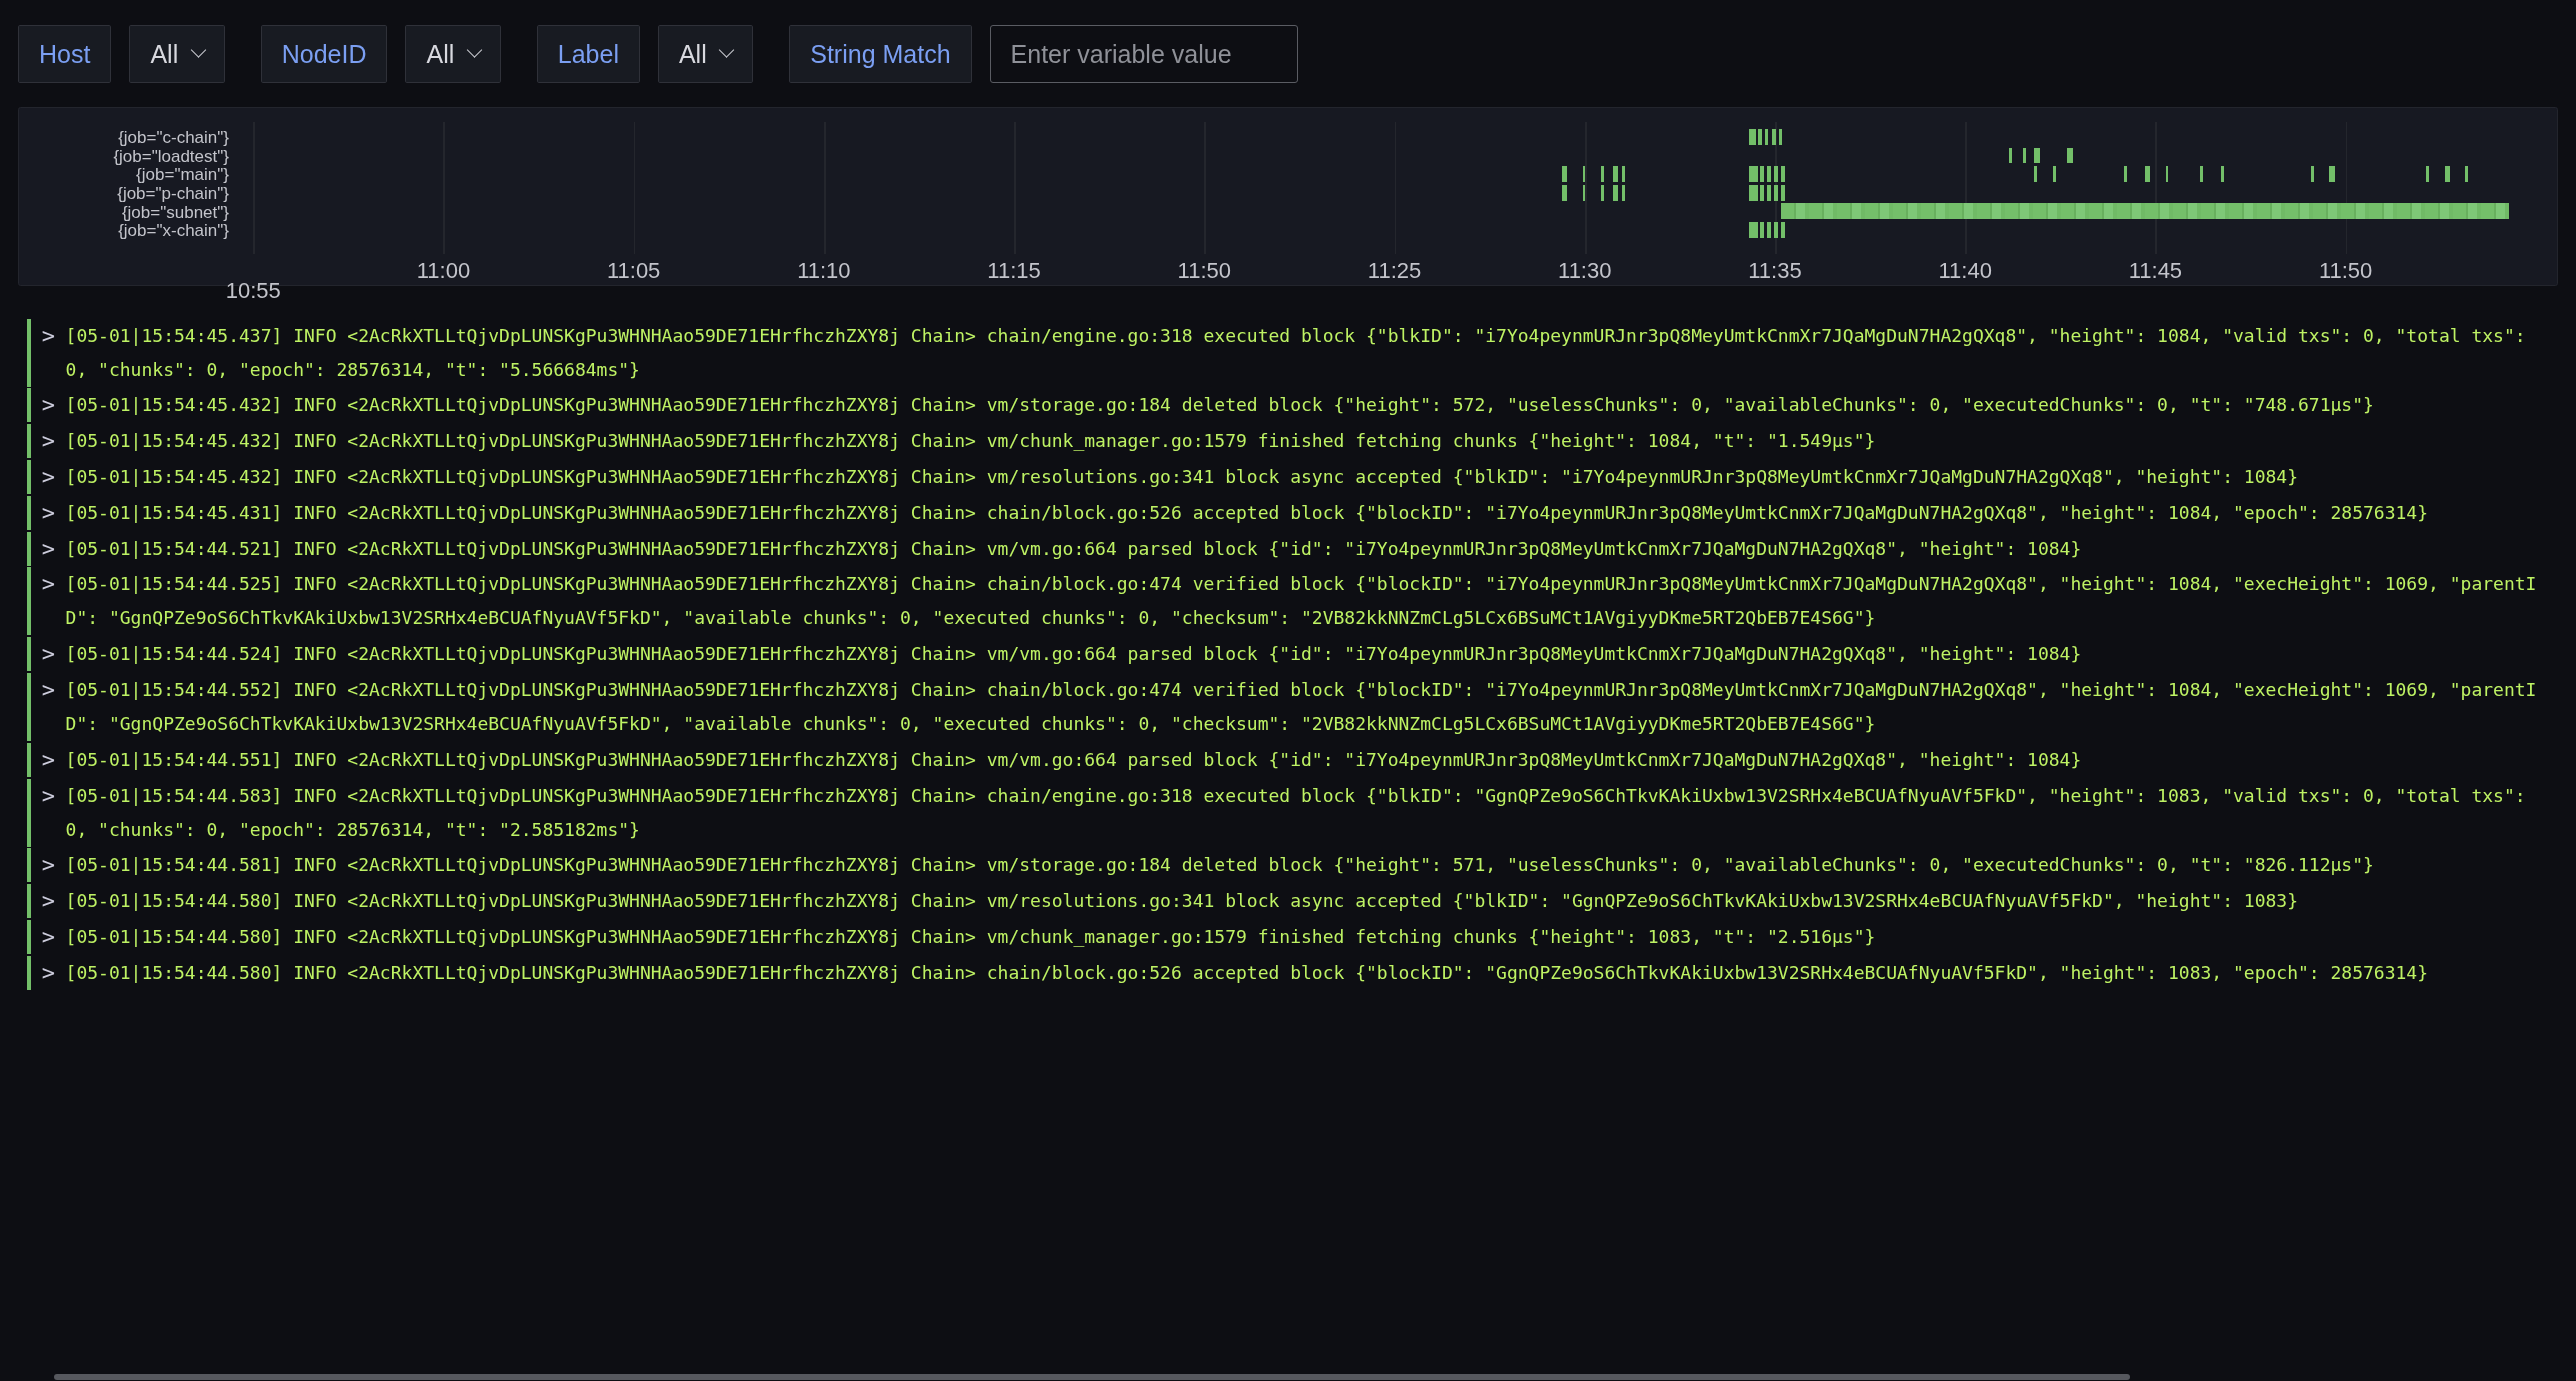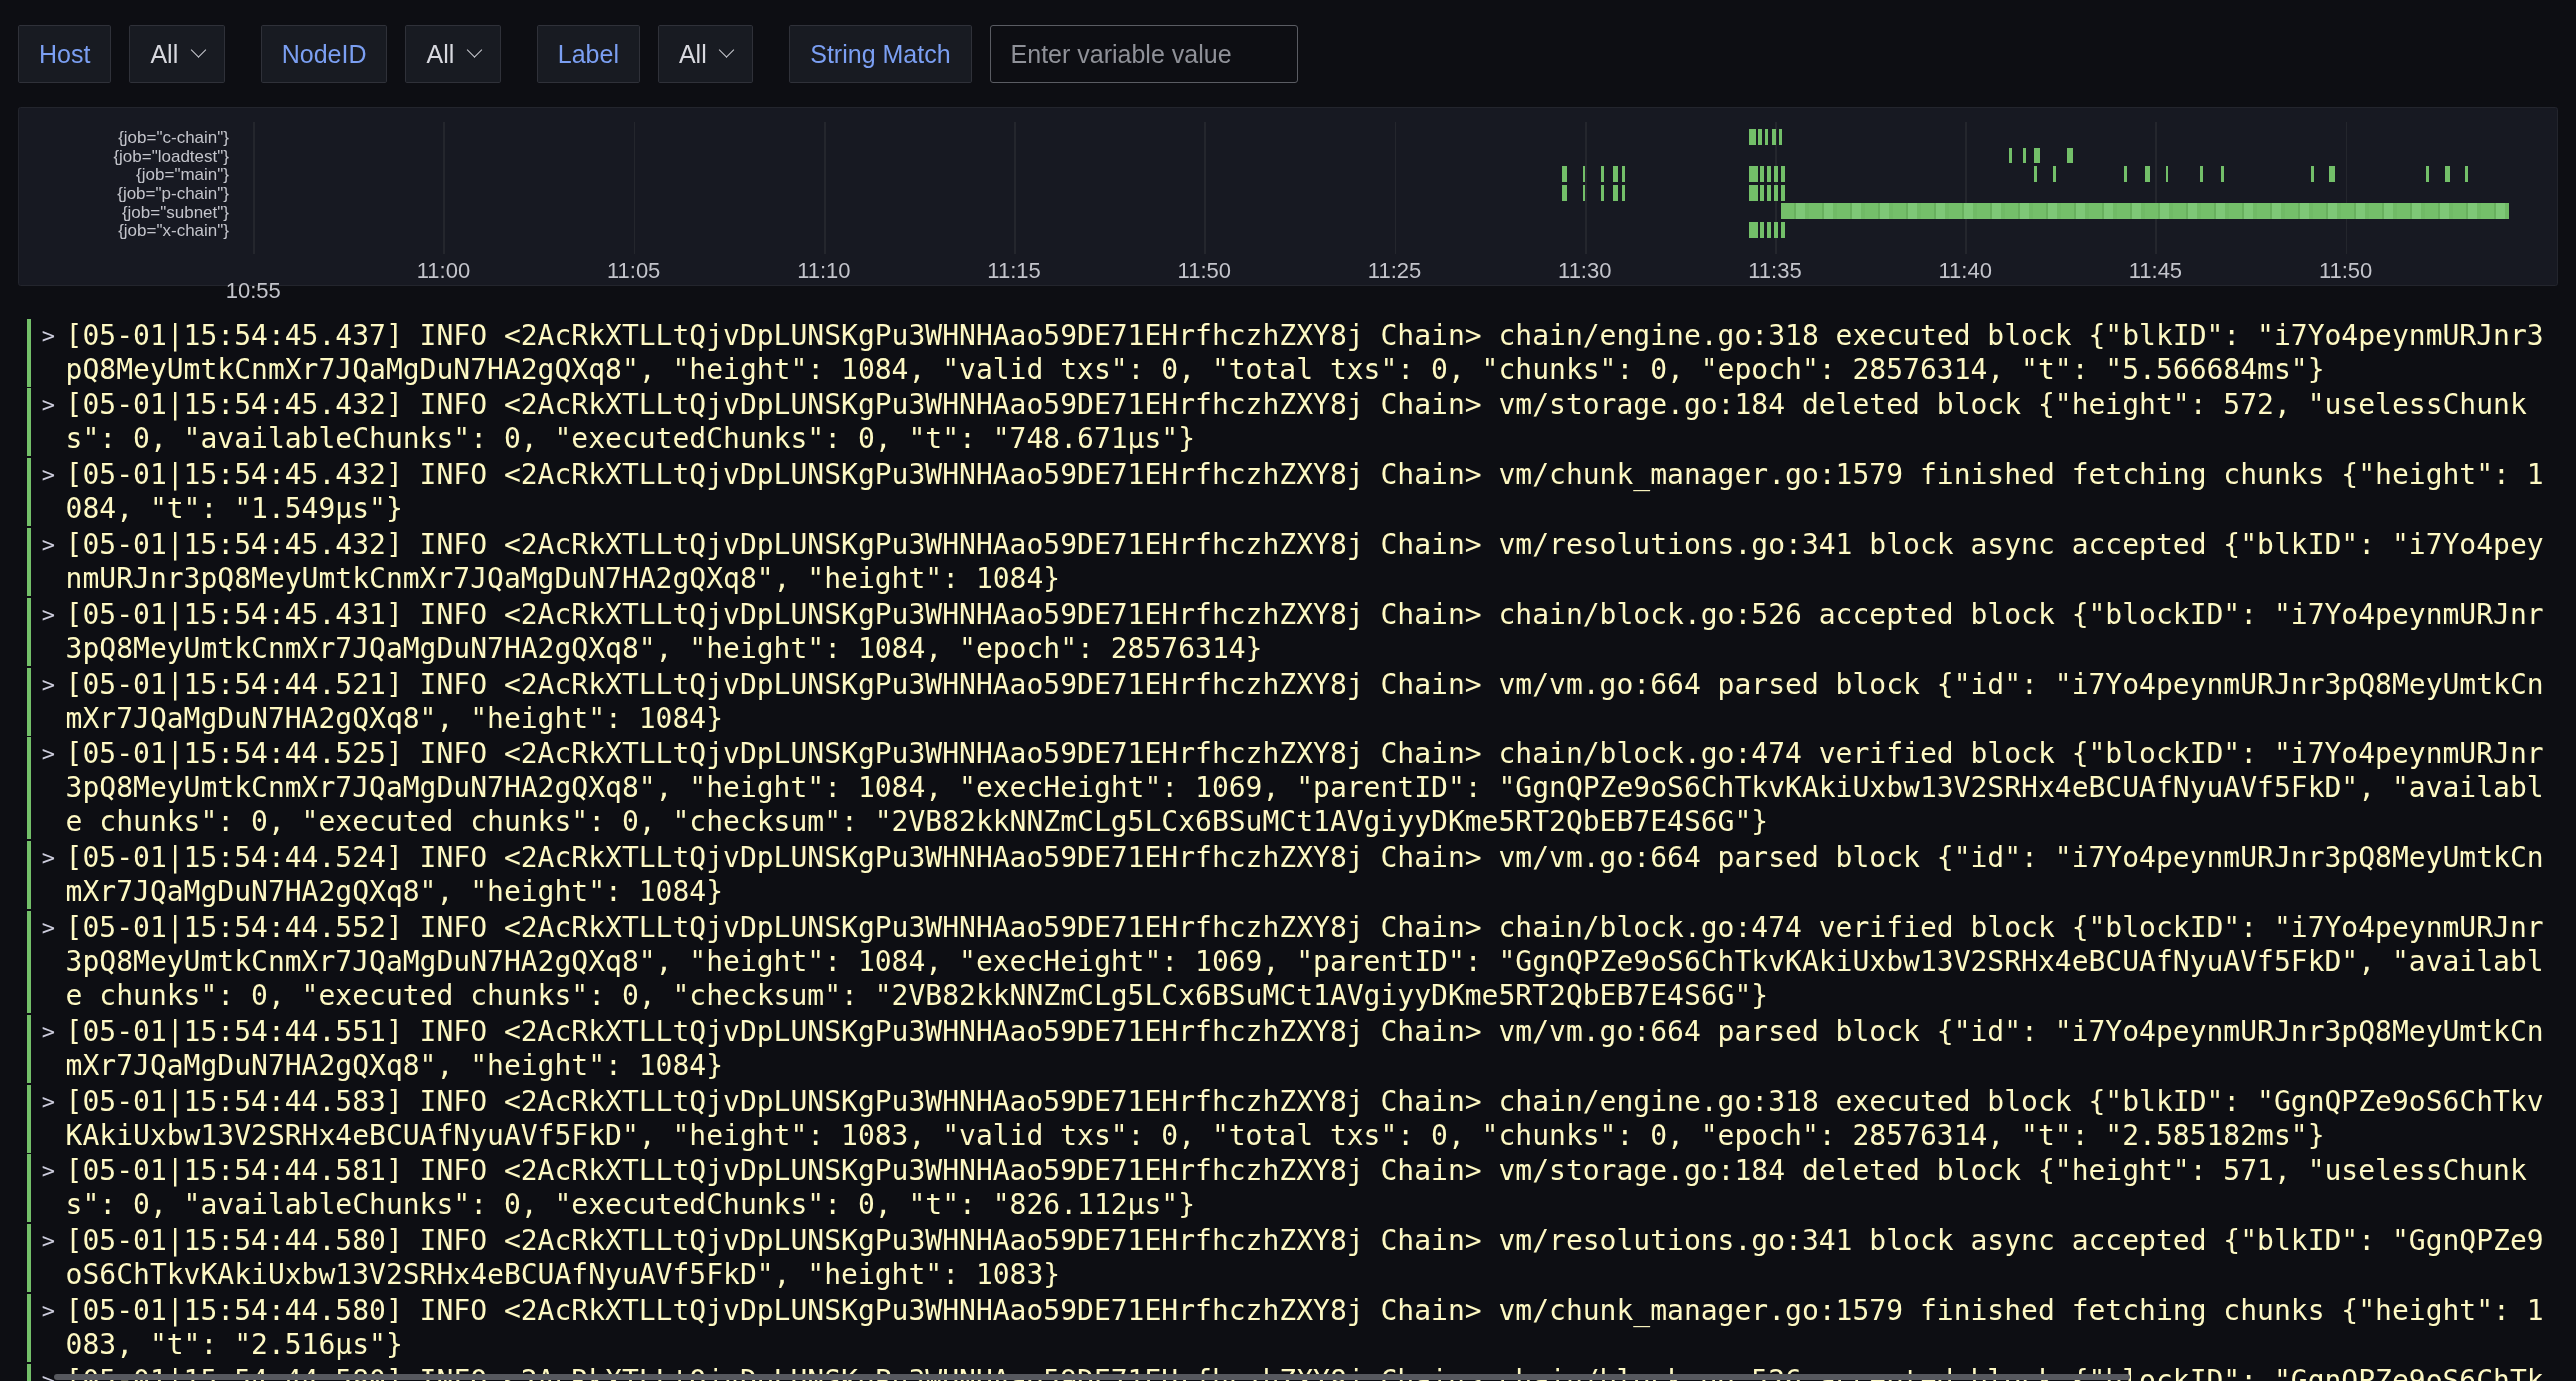--- a/index.html
+++ b/index.html
@@ -55,22 +55,22 @@
   }
   
   .logs{margin:33px 23.6px 0 27px;}
   .log-row{display:flex;border-left:4.5px solid #73BF69;padding-left:7.3px;margin-bottom:1.8px;cursor:pointer;}
   .chev{
     flex:none;width:20px;margin-right:7.3px;color:#ccccdc;
     font-size:22px;line-height:34px;font-family:"DejaVu Sans Mono",monospace;
     text-align:center;
   }
   .log-text{
-    flex:1;font-family:"DejaVu Sans Mono",monospace;font-size:28px;line-height:34px;
-    color:#fef9c3;word-break:break-all;white-space:pre-wrap;
+    flex:1;font-family:"DejaVu Sans Mono",monospace;font-size:18px;line-height:34px;
+    color:#bef264;word-break:break-all;white-space:pre-wrap;
   }
   
   .hscrollbar{
     position:absolute;left:54px;top:1374px;width:2076px;height:6.3px;
     background:#56585e;border-radius:3.6px;
   }
 </style>
 </head>
 <body>
 

